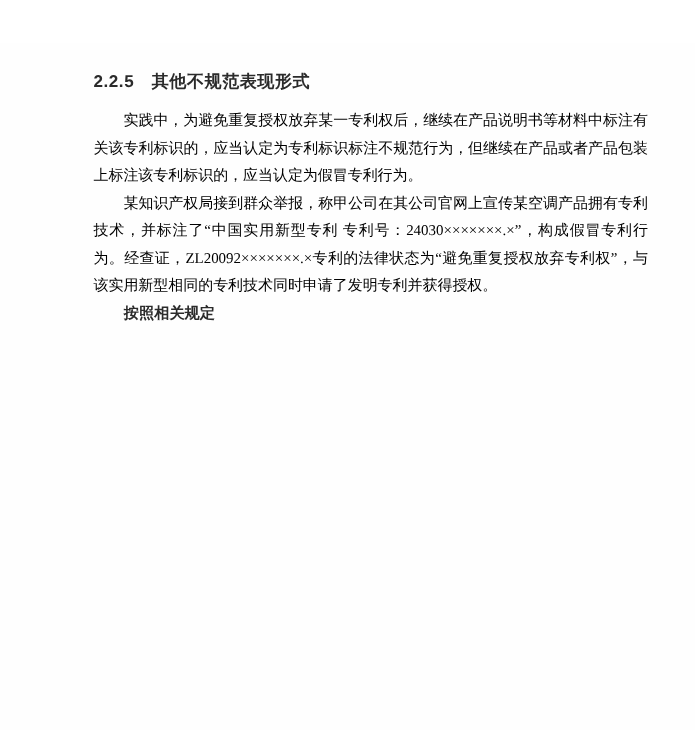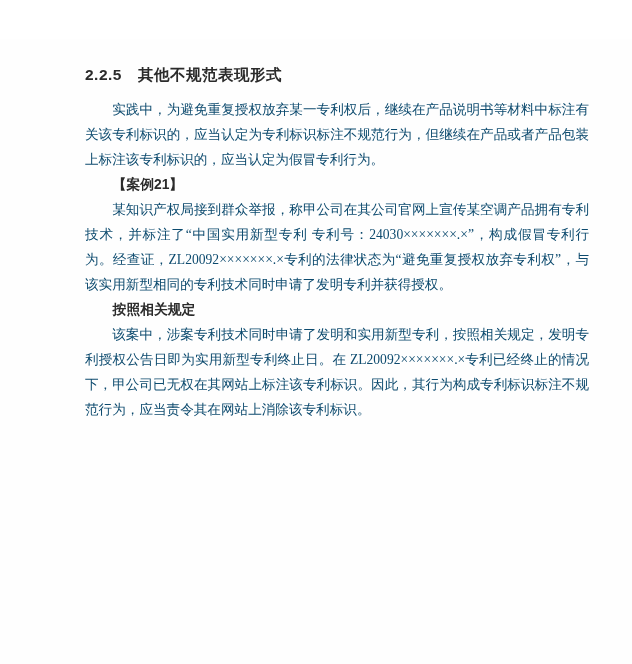--- a/index.html
+++ b/index.html
@@ -27,21 +27,21 @@
     letter-spacing: 0.5px;
     line-height: 19px;
     margin: 0 0 13px 0;
   }
   .body-text {
     font-size: 13.6px;
     line-height: 25px;
     text-align: justify;
     text-indent: 2em;
     margin: 0;
-    color: #0c4a6e;
+    color: #000000;
     word-break: break-all;
   }
   .bold-line {
     font-size: 13.8px;
     line-height: 25px;
     font-weight: bold;
     text-indent: 2em;
     margin: 0;
     color: #2b2b2b;
     font-family: "Liberation Sans", "DejaVu Sans", sans-serif;
@@ -57,25 +57,23 @@
 </style>
 </head>
 <body>
 
 <div class="page">
 
   <h2 class="section-heading">2.2.5　其他不规范表现形式</h2>
 
   <p class="body-text">实践中，为避免重复授权放弃某一专利权后，继续在产品说明书等材料中标注有关该专利标识的，应当认定为专利标识标注不规范行为，但继续在产品或者产品包装上标注该专利标识的，应当认定为假冒专利行为。</p>
 
-  <p class="bold-line">【案例21】</p>
 
   <p class="body-text">某知识产权局接到群众举报，称甲公司在其公司官网上宣传某空调产品拥有专利技术，并标注了“中国实用新型专利 专利号：24030×××××××.×”，构成假冒专利行为。经查证，ZL20092×××××××.×专利的法律状态为“避免重复授权放弃专利权”，与该实用新型相同的专利技术同时申请了发明专利并获得授权。</p>
 
   <p class="bold-line">按照相关规定</p>
 
 
 
-  <p class="body-text">该案中，涉案专利技术同时申请了发明和实用新型专利，按照相关规定，发明专利授权公告日即为实用新型专利终止日。在 ZL20092×××××××.×专利已经终止的情况下，甲公司已无权在其网站上标注该专利标识。因此，其行为构成专利标识标注不规范行为，应当责令其在网站上消除该专利标识。</p>
 
   <div class="page-number">14</div>
 
 </div>
 
 </body></html>

